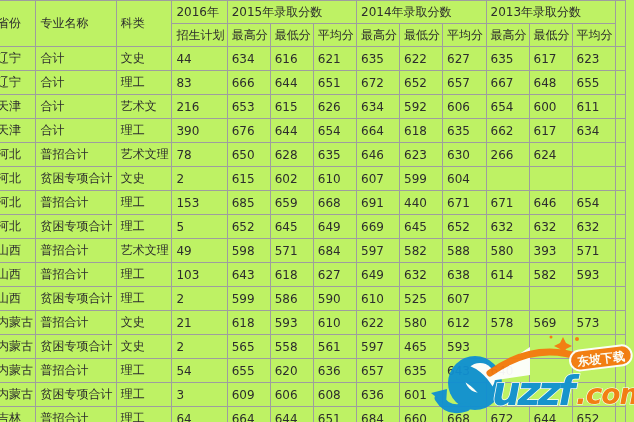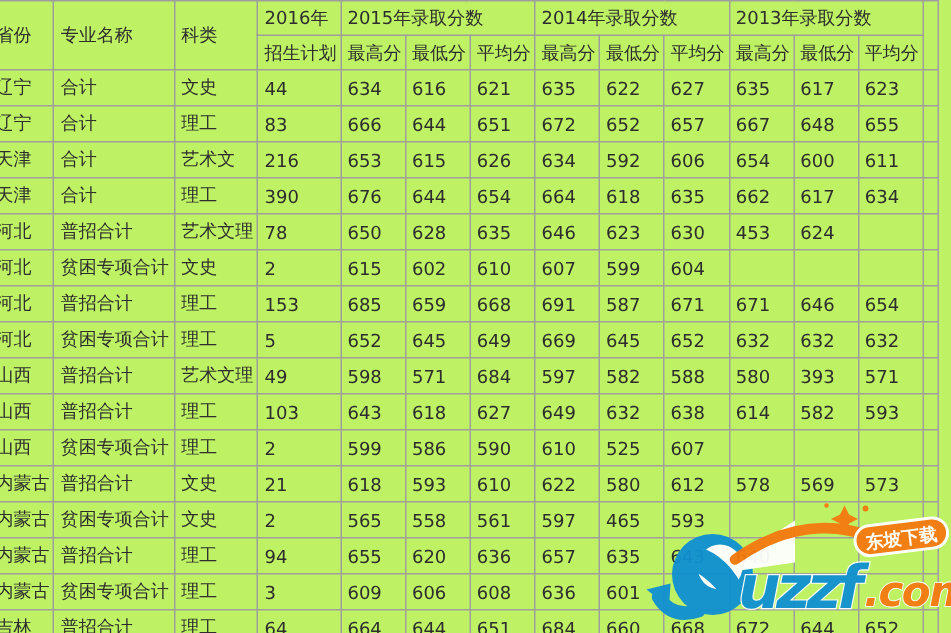--- a/index.html
+++ b/index.html
@@ -164,21 +164,21 @@
           <td>河北</td>
           <td>普招合计</td>
           <td>艺术文理</td>
           <td>78</td>
           <td>650</td>
           <td>628</td>
           <td>635</td>
           <td>646</td>
           <td>623</td>
           <td>630</td>
-          <td>453</td>
+          <td>266</td>
           <td>624</td>
           <td></td>
           <td></td>
         </tr>
         <tr>
           <td>河北</td>
           <td>贫困专项合计</td>
           <td>文史</td>
           <td>2</td>
           <td>615</td>
@@ -194,21 +194,21 @@
         </tr>
         <tr>
           <td>河北</td>
           <td>普招合计</td>
           <td>理工</td>
           <td>153</td>
           <td>685</td>
           <td>659</td>
           <td>668</td>
           <td>691</td>
-          <td>587</td>
+          <td>440</td>
           <td>671</td>
           <td>671</td>
           <td>646</td>
           <td>654</td>
           <td></td>
         </tr>
         <tr>
           <td>河北</td>
           <td>贫困专项合计</td>
           <td>理工</td>
@@ -301,21 +301,21 @@
           <td>593</td>
           <td></td>
           <td></td>
           <td></td>
           <td></td>
         </tr>
         <tr>
           <td>内蒙古</td>
           <td>普招合计</td>
           <td>理工</td>
-          <td>94</td>
+          <td>54</td>
           <td>655</td>
           <td>620</td>
           <td>636</td>
           <td>657</td>
           <td>635</td>
           <td>643</td>
           <td>640</td>
           <td></td>
           <td></td>
           <td></td>

